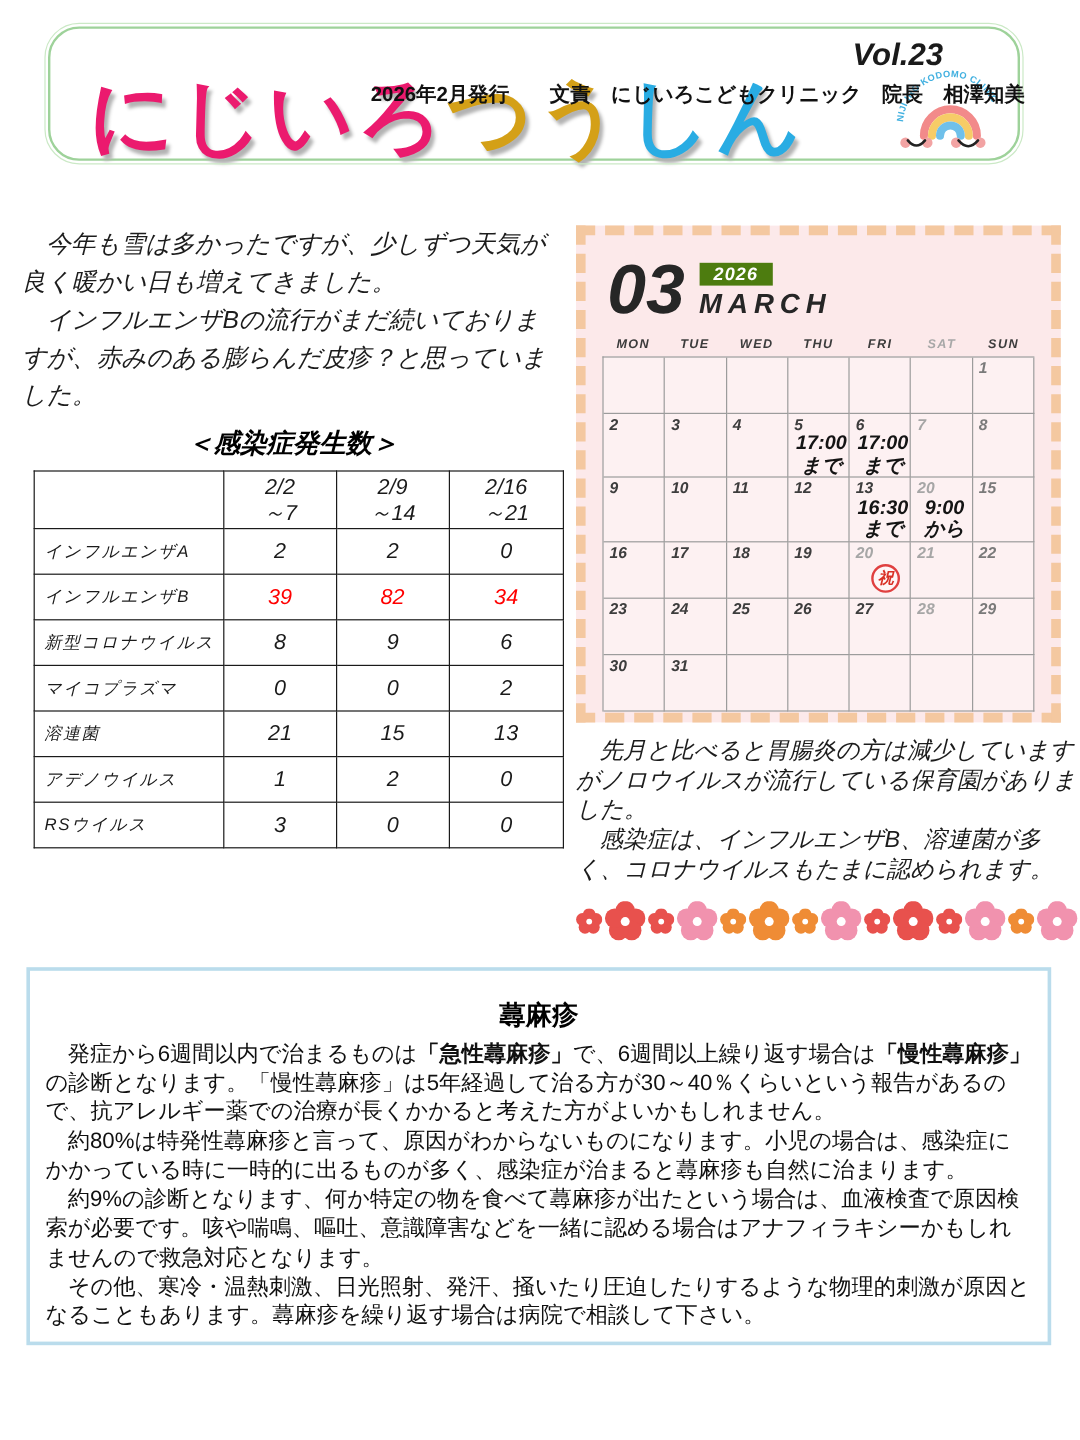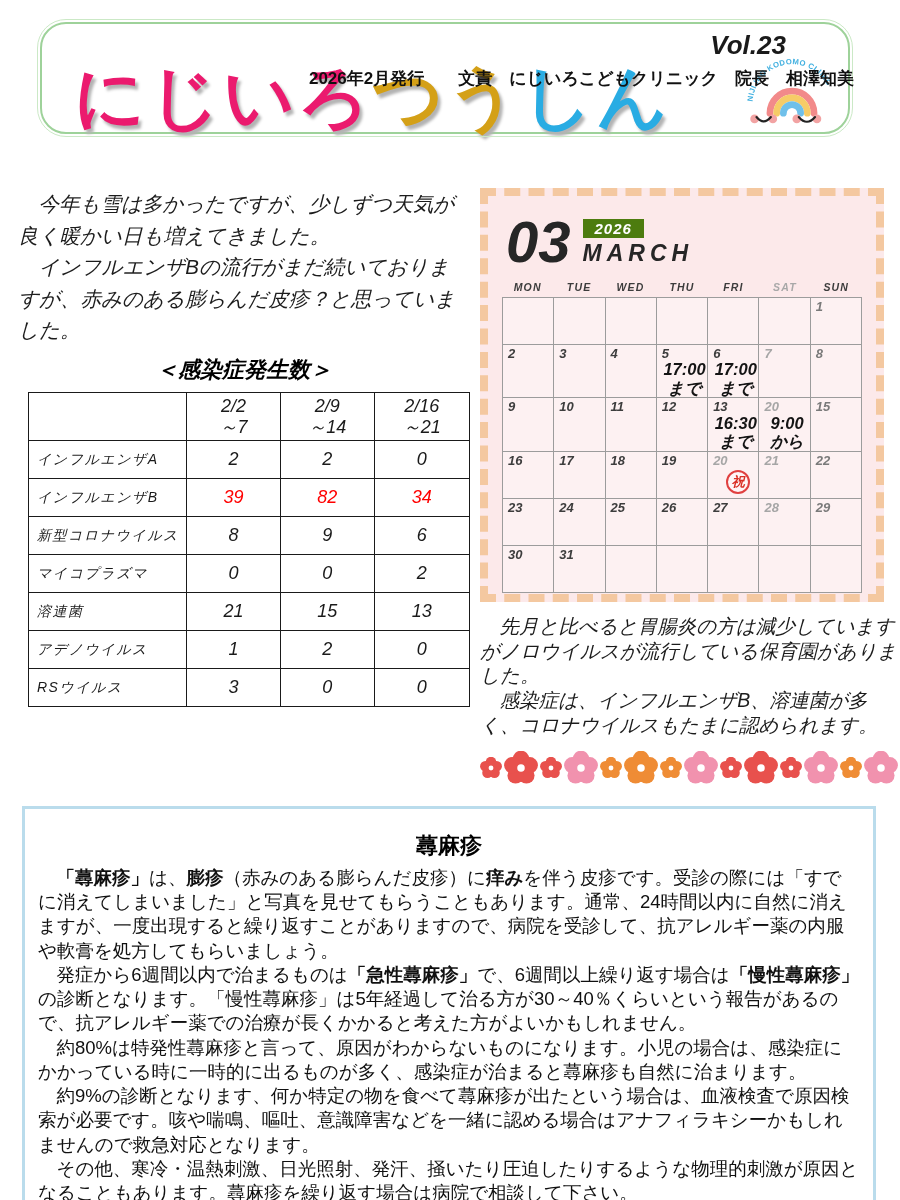--- a/index.html
+++ b/index.html
@@ -453,21 +453,20 @@
             <circle cx="24.3" cy="41.7" r="24" fill="#f192ae"></circle>
             <circle cx="50" cy="50" r="11" fill="#ffffff"></circle>
           </svg>
         </div>
     </div>
   </div>
 
   <div class="urticaria">
     <div class="u-title">蕁麻疹</div>
     <div>
-        <p><span>　</span><b>「蕁麻疹」</b><span>は、</span><b>膨疹</b><span>（赤みのある膨らんだ皮疹）に</span><b>痒み</b><span>を伴う皮疹です。受診の際には「すでに消えてしまいました」と写真を見せてもらうこともあります。通常、24時間以内に自然に消えますが、一度出現すると繰り返すことがありますので、病院を受診して、抗アレルギー薬の内服や軟膏を処方してもらいましょう。</span></p>
         <p><span>　発症から6週間以内で治まるものは</span><b>「急性蕁麻疹」</b><span>で、6週間以上繰り返す場合は</span><b>「慢性蕁麻疹」</b><span>の診断となります。「慢性蕁麻疹」は5年経過して治る方が30～40％くらいという報告があるので、抗アレルギー薬での治療が長くかかると考えた方がよいかもしれません。</span></p>
         <p><span>　約80%は特発性蕁麻疹と言って、原因がわからないものになります。小児の場合は、感染症にかかっている時に一時的に出るものが多く、感染症が治まると蕁麻疹も自然に治まります。</span></p>
         <p><span>　約9%の診断となります、何か特定の物を食べて蕁麻疹が出たという場合は、血液検査で原因検索が必要です。咳や喘鳴、嘔吐、意識障害などを一緒に認める場合はアナフィラキシーかもしれませんので救急対応となります。</span></p>
         <p><span>　その他、寒冷・温熱刺激、日光照射、発汗、掻いたり圧迫したりするような物理的刺激が原因となることもあります。蕁麻疹を繰り返す場合は病院で相談して下さい。</span></p>
       </div>
   </div>
 
 </div>
 
 </body></html>

